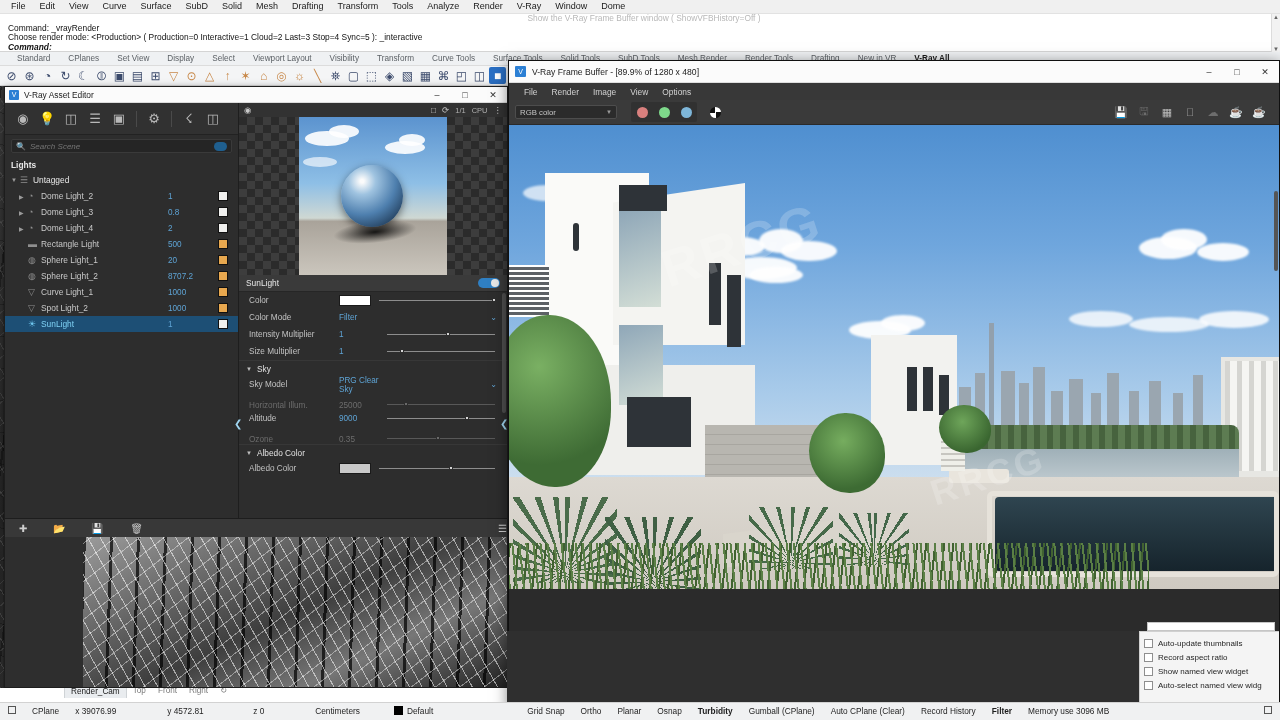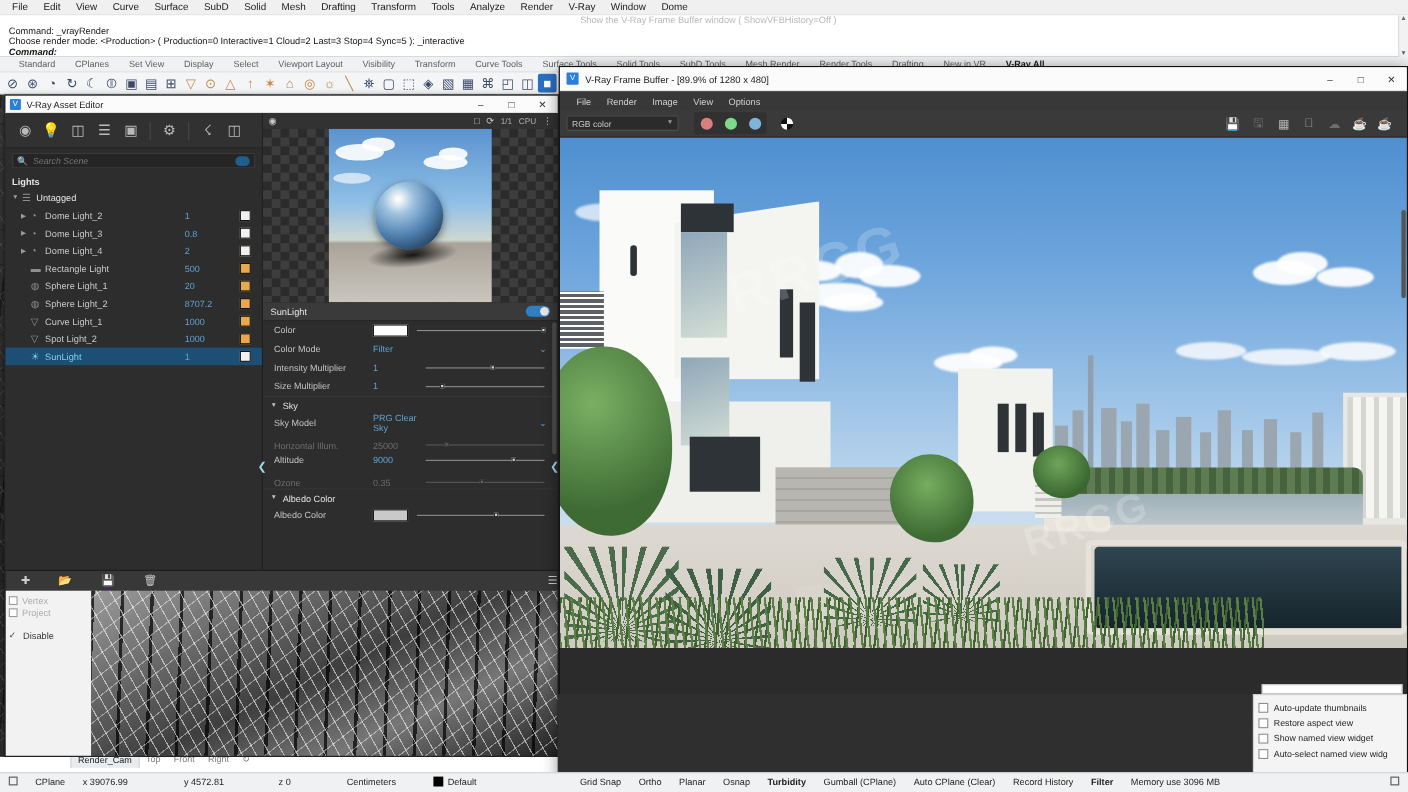--- a/index.html
+++ b/index.html
@@ -761,35 +761,20 @@
 
   <div class="vae-bottom">
     <div class="vab-tools">
       <span>✚</span>
       <span>📂</span>
       <span>💾</span>
       <span>🗑</span>
       <span class="sp"></span>
       <span>☰</span>
     </div>
-    <div class="vab-panel">
-      <div class="ck dim">
-        <span class="bx"></span>
-        <span>Vertex</span>
-      </div>
-      <div class="ck dim">
-        <span class="bx"></span>
-        <span>Project</span>
-      </div>
-      <div style="height:10px"></div>
-      <div class="ck">
-        <span style="font-size:8px;width:9px;display:inline-block;">✓</span>
-        <span>Disable</span>
-      </div>
-    </div>
     <div class="vab-mesh"></div>
   </div>
 
   <div class="vfb">
     <div class="vfb-title">
       <span class="ic">V</span>
       <span>V-Ray Frame Buffer - [89.9% of 1280 x 480]</span>
       <span class="win-btns">
         <span>–</span>
         <span>□</span>
@@ -974,21 +959,21 @@
     <div class="vfb-opts-topstrip"></div>
     <div class="vfb-opts">
       <div class="vfb-opt-slot"></div>
       <div id="vfb-opts-list">
           <div class="ck">
             <span class="bx"></span>
             <span>Auto-update thumbnails</span>
           </div>
           <div class="ck">
             <span class="bx"></span>
-            <span>Restore aspect view</span>
+            <span>Record aspect ratio</span>
           </div>
           <div class="ck">
             <span class="bx"></span>
             <span>Show named view widget</span>
           </div>
           <div class="ck">
             <span class="bx"></span>
             <span>Auto-select named view widg</span>
           </div>
         </div>

